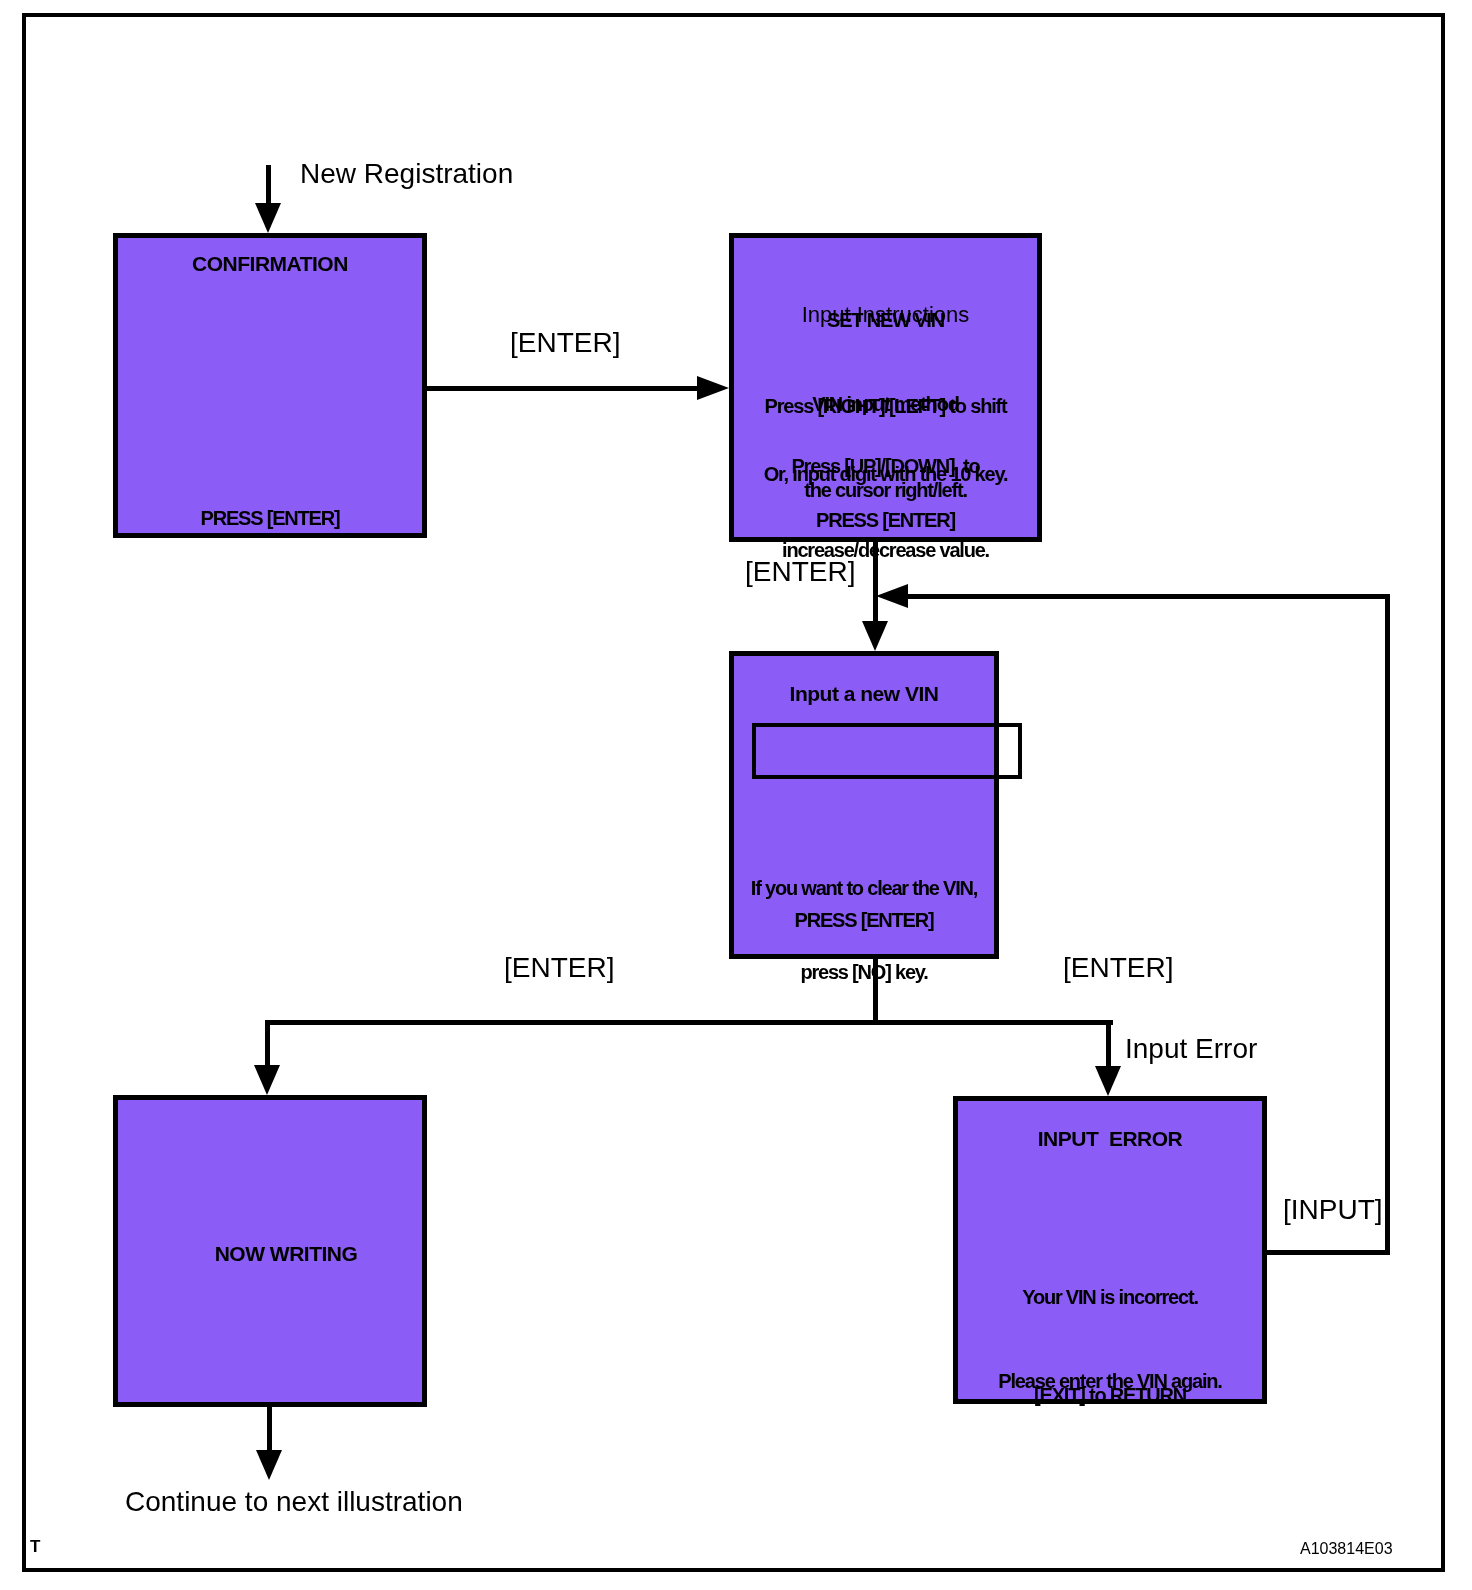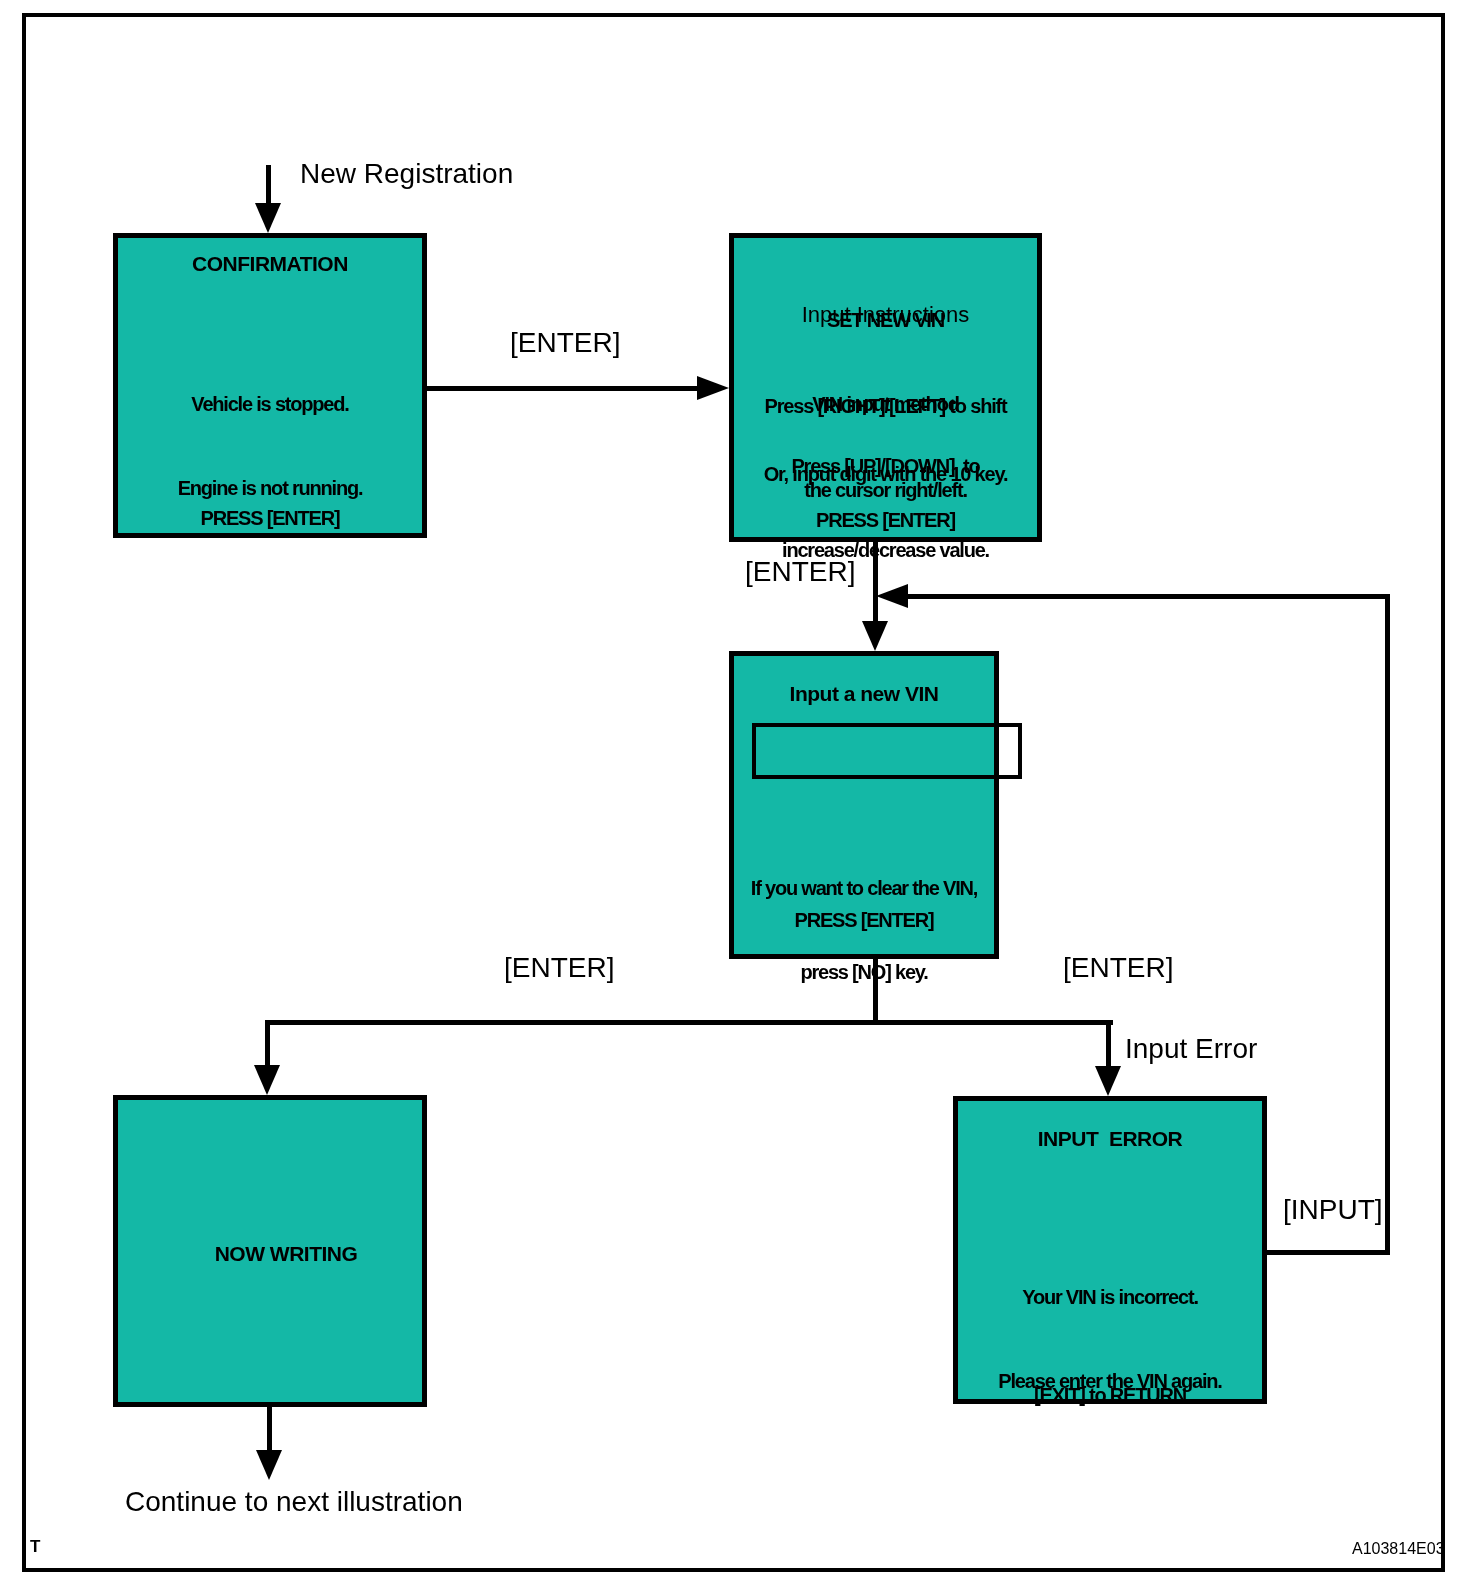--- a/index.html
+++ b/index.html
@@ -15,21 +15,21 @@
     position: absolute;
     left: 22px; top: 13px;
     width: 1423px; height: 1559px;
     border: 4px solid #000;
     box-sizing: border-box;
   }
   .node {
     position: absolute;
     border: 5px solid #000;
     box-sizing: border-box;
-    background: #14b8a6;
+    background: #8b5cf6;
   }
   .node .inner { position: absolute; left: 0; top: 0; right: 0; bottom: 0; }
   .screen-title {
     position: absolute; width: 100%; text-align: center;
     font-weight: 700; font-size: 21px; letter-spacing: -0.5px;
     white-space: pre-wrap;
   }
   .screen-text {
     position: absolute; width: 100%; text-align: center;
     font-weight: 700; font-size: 20px; letter-spacing: -1.2px;
@@ -68,42 +68,38 @@
     left: 18px; top: 67px;
     width: 270px; height: 56px;
     border: 4px solid #000;
     box-sizing: border-box;
   }
   .corner-mark {
     position: absolute; left: 30px; top: 1537px;
     font-weight: 700; font-size: 17px;
   }
   .figure-id {
-    position: absolute; left: 1352px; top: 1540px;
+    position: absolute; left: 1300px; top: 1540px;
     font-weight: 400; font-size: 16px;
   }
 </style>
 </head>
 <body>
 
 <div id="canvas">
 
   <div class="frame"></div>
 
   <div class="line" style="left:266px; top:165px; width:5px; height:42px;"></div>
   <div class="ah-down" style="left:255px; top:203px;"></div>
   <div class="flow-label" style="left:300px; top:158px;">New Registration</div>
 
   <div class="node" style="left:113px; top:233px; width:314px; height:305px;">
     <div class="inner">
       <div class="screen-title" style="top:14px;">CONFIRMATION</div>
-      <div class="screen-text" style="top:96px;">
-        <div>Vehicle is stopped.</div>
-        <div>Engine is not running.</div>
-      </div>
       <div class="screen-text" style="top:266px;">PRESS [ENTER]</div>
     </div>
   </div>
 
   <div class="line" style="left:427px; top:386px; width:272px; height:5px;"></div>
   <div class="ah-right" style="left:697px; top:376px;"></div>
   <div class="flow-label" style="left:510px; top:327px;">[ENTER]</div>
 
   <div class="node" style="left:729px; top:233px; width:313px; height:309px;padding-left:41px;">
     <div class="inner">

